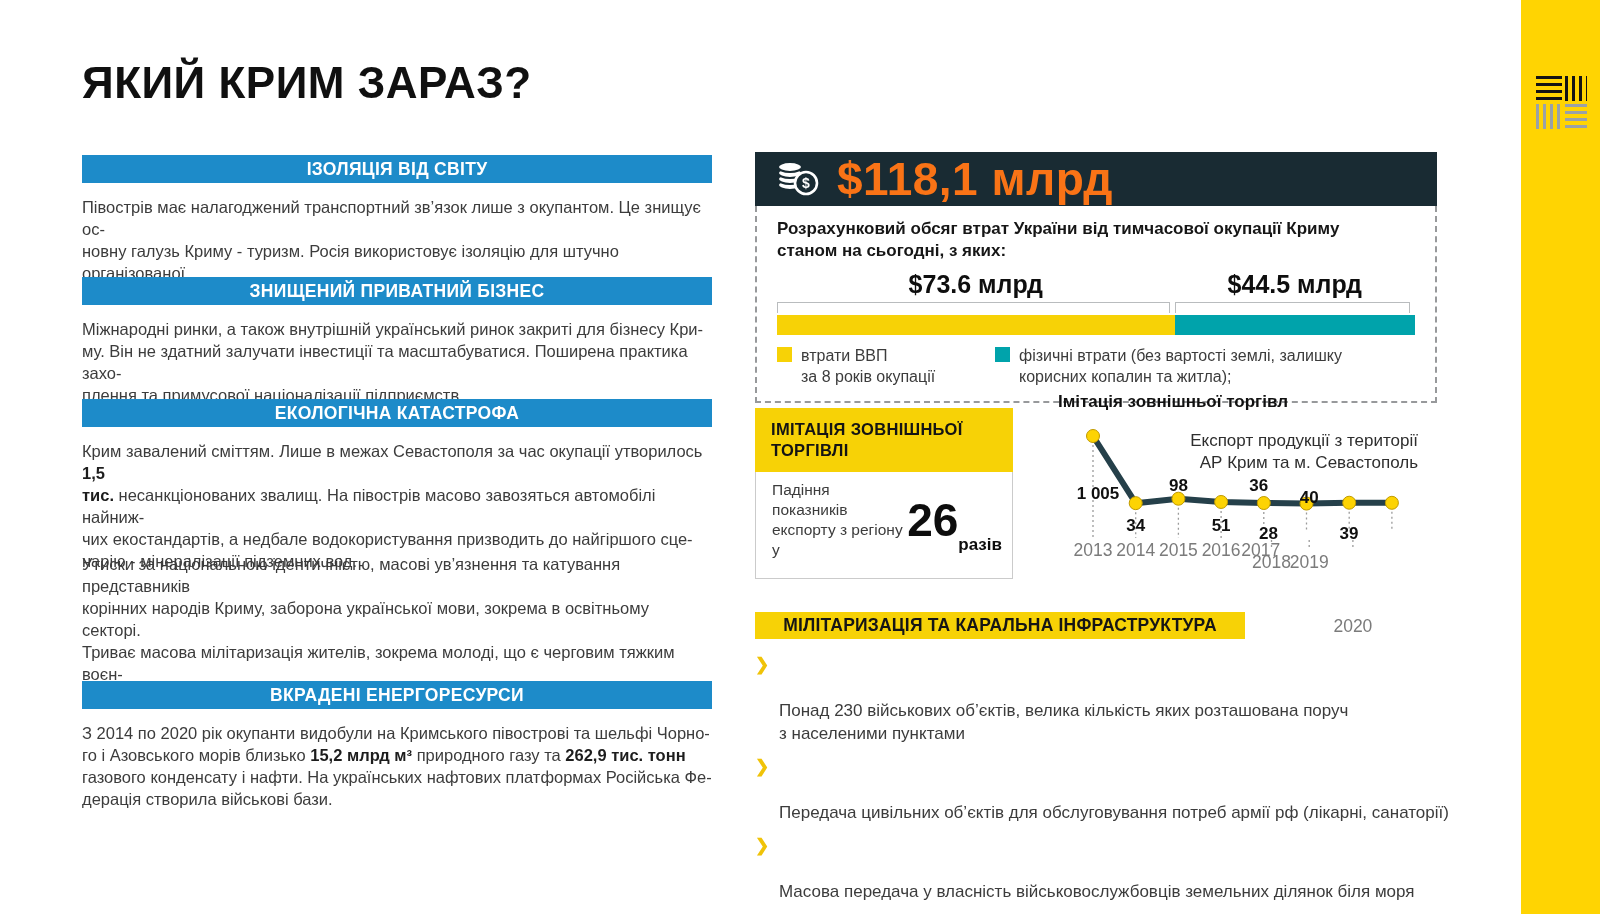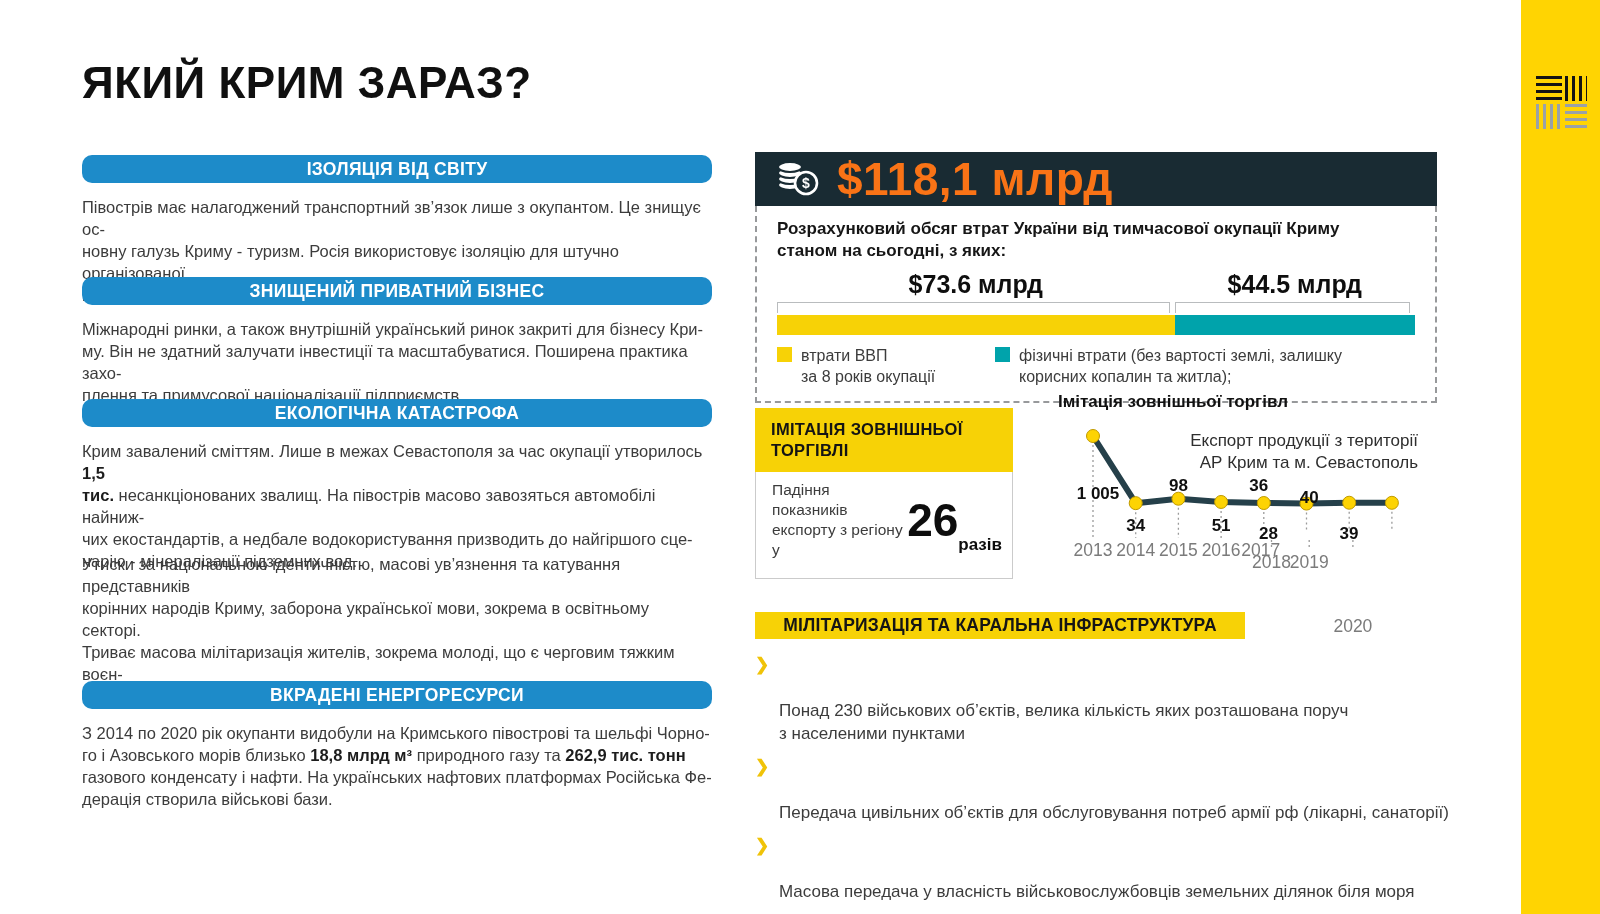--- a/index.html
+++ b/index.html
@@ -13,21 +13,21 @@
   .page{position:relative;width:1600px;height:914px;background:#ffffff;overflow:hidden;
         font-family:"Liberation Sans",sans-serif;}
 
   .page-title{position:absolute;left:82px;top:58px;margin:0;font-size:44px;font-weight:800;
               letter-spacing:.5px;color:#101010;}
 
   
   .section{position:absolute;left:82px;width:630px;}
   .s1{top:155px}.s2{top:277px}.s3{top:399px}.s4{top:540px}.s5{top:681px}
   .blue-bar{height:28px;background:var(--blue);color:#fff;font-size:17.5px;font-weight:700;
-            display:flex;align-items:center;justify-content:center;letter-spacing:.3px;border-radius:10px;}
+            display:flex;align-items:center;justify-content:center;letter-spacing:.3px;}
   .sec-body{margin:13px 0 0 0;font-size:16.5px;line-height:22px;color:var(--text);
             white-space:pre-line;}
   .sec-body strong{font-weight:700;color:#1d1d1d;}
 
   
   .losses{position:absolute;left:755px;top:152px;width:682px;}
   .losses-header{height:54px;background:var(--dark);display:flex;align-items:center;
                  padding-left:20px;gap:16px;box-sizing:border-box;}
   .losses-total{color:#f97316;font-size:46px;font-weight:700;letter-spacing:.5px;}
   .losses-body{border:2px dashed #97999b;border-top:none;padding:12px 20px 10px 20px;}
@@ -113,21 +113,21 @@
   <section class="section s4">
     <p class="sec-body"><span>Утиски за національною ідентичністю, масові ув’язнення та катування представників
 корінних народів Криму, заборона української мови, зокрема в освітньому секторі.
 Триває масова мілітаризація жителів, зокрема молоді, що є черговим тяжким воєн-
 ним злочином Російської Федерації.</span></p>
   </section>
 
   <section class="section s5">
     <div class="blue-bar">ВКРАДЕНІ ЕНЕРГОРЕСУРСИ</div>
     <p class="sec-body"><span>З 2014 по 2020 рік окупанти видобули на Кримського півострові та шельфі Чорно-
-го і Азовського морів близько </span><strong>18,8 млрд м³</strong><span> природного газу та </span><strong>262,9 тис. тонн</strong><span>
+го і Азовського морів близько </span><strong>15,2 млрд м³</strong><span> природного газу та </span><strong>262,9 тис. тонн</strong><span>
 газового конденсату і нафти. На українських нафтових платформах Російська Фе-
 дерація створила військові бази.</span></p>
   </section>
 
   <div class="losses">
     <div class="losses-header">
       <span>
         <svg width="46" height="42" viewBox="0 0 46 42">
           <ellipse cx="15" cy="29" rx="12" ry="5" fill="#fff" stroke="#192b33" stroke-width="2"></ellipse>
           <ellipse cx="15" cy="23" rx="12" ry="5" fill="#fff" stroke="#192b33" stroke-width="2"></ellipse>

